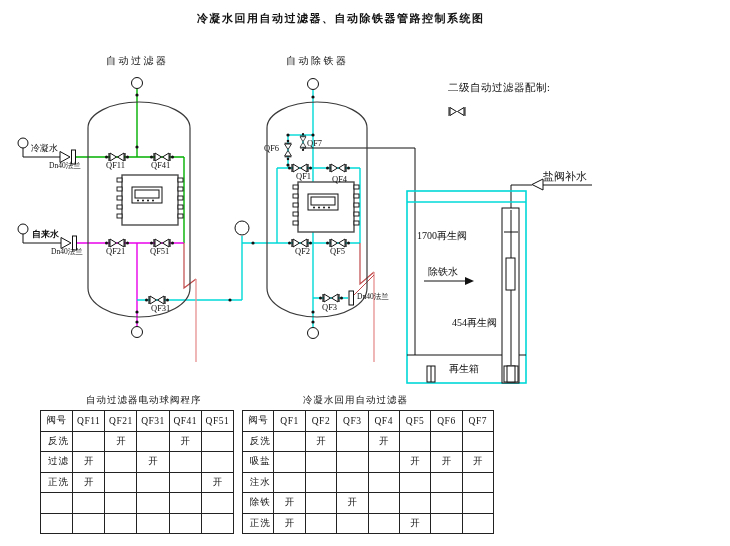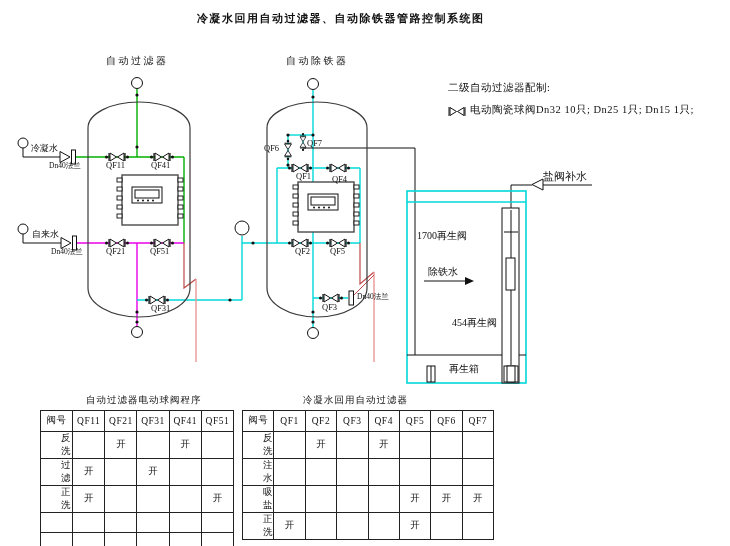--- a/index.html
+++ b/index.html
@@ -9,21 +9,21 @@
   .ttl{font-size:11px;font-weight:bold;letter-spacing:1.5px;}
   .unit{font-size:10px;letter-spacing:2.5px;}
   .vlab{font-size:8.5px;letter-spacing:0;}
   .tiny{font-size:7.5px;}
   .note{font-size:10.5px;letter-spacing:.5px;}
   .tbl-title{font-size:9.5px;letter-spacing:1px;}
   .tblwrap{position:absolute;}
   table.pv{border-collapse:collapse;table-layout:fixed;background:#fff;}
   table.pv th,table.pv td{border:1px solid #222;font-size:9.5px;font-weight:normal;
       height:19.5px;text-align:center;padding:0;font-family:"Liberation Serif",serif;overflow:hidden;}
-  table.pv td.rowlab{text-align:left;padding-left:20px;letter-spacing:1px;}
+  table.pv td.rowlab{text-align:center;padding-left:4px;letter-spacing:1px;}
   table.pv th{letter-spacing:0.5px;}
   svg{position:absolute;left:0;top:0;}
   .glyph{position:absolute;}
 </style>
 </head>
 <body>
 
 <div class="stage">
 
   <svg width="730" height="546" viewBox="0 0 730 546">
@@ -202,25 +202,24 @@
   <div class="lbl unit" style="left:106px;top:55px;">自动过滤器</div>
   <div class="lbl unit" style="left:286px;top:55px;">自动除铁器</div>
 
   <div class="lbl note" style="left:448px;top:82px;">二级自动过滤器配制:</div>
   <svg class="glyph" style="left:448px;top:106px;" width="18" height="11">
     <line x1="1" y1="1" x2="1" y2="10" stroke="#111"></line>
     <line x1="17" y1="1" x2="17" y2="10" stroke="#111"></line>
     <path d="M2,1.5 L8.5,5.5 L2,9.5 Z" fill="#fff" stroke="#111"></path>
     <path d="M16,1.5 L9.5,5.5 L16,9.5 Z" fill="#fff" stroke="#111"></path>
   </svg>
-  <div class="lbl note" style="left:470px;top:104px;">电动陶瓷球阀Dn32 10只; Dn25 1只; Dn15 1只;</div>
 
   <div class="lbl" style="left:31px;top:144px;font-size:9px;">冷凝水</div>
   <div class="lbl tiny" style="left:49px;top:162px;">Dn40法兰</div>
-  <div class="lbl" style="left:32px;top:230px;font-size:9px;">自来水</div>
+  <div class="lbl" style="left:32px;top:230px;font-size:9px;font-weight:bold;">自来水</div>
   <div class="lbl tiny" style="left:51px;top:248px;">Dn40法兰</div>
   <div class="lbl tiny" style="left:357px;top:293px;">Dn40法兰</div>
 
   <div class="lbl vlab" style="left:106px;top:161px;">QF11</div>
   <div class="lbl vlab" style="left:151px;top:161px;">QF41</div>
   <div class="lbl vlab" style="left:106px;top:247px;">QF21</div>
   <div class="lbl vlab" style="left:150px;top:247px;">QF51</div>
   <div class="lbl vlab" style="left:151px;top:304px;">QF31</div>
   <div class="lbl vlab" style="left:296px;top:172px;">QF1</div>
   <div class="lbl vlab" style="left:332px;top:175px;">QF4</div>
@@ -310,38 +309,48 @@
             <td class="rowlab">反洗</td>
             <td></td>
             <td>开</td>
             <td></td>
             <td>开</td>
             <td></td>
             <td></td>
             <td></td>
           </tr>
           <tr>
+            <td class="rowlab">吸盐</td>
+            <td></td>
+            <td></td>
+            <td></td>
+            <td></td>
+            <td>开</td>
+            <td>开</td>
+            <td>开</td>
+          </tr>
+          <tr>
             <td class="rowlab">注水</td>
             <td></td>
             <td></td>
             <td></td>
             <td></td>
             <td></td>
             <td></td>
             <td></td>
           </tr>
           <tr>
-            <td class="rowlab">吸盐</td>
-            <td></td>
-            <td></td>
-            <td></td>
-            <td></td>
-            <td>开</td>
-            <td>开</td>
-            <td>开</td>
+            <td class="rowlab">除铁</td>
+            <td>开</td>
+            <td></td>
+            <td>开</td>
+            <td></td>
+            <td></td>
+            <td></td>
+            <td></td>
           </tr>
           <tr>
             <td class="rowlab">正洗</td>
             <td>开</td>
             <td></td>
             <td></td>
             <td></td>
             <td>开</td>
             <td></td>
             <td></td>

